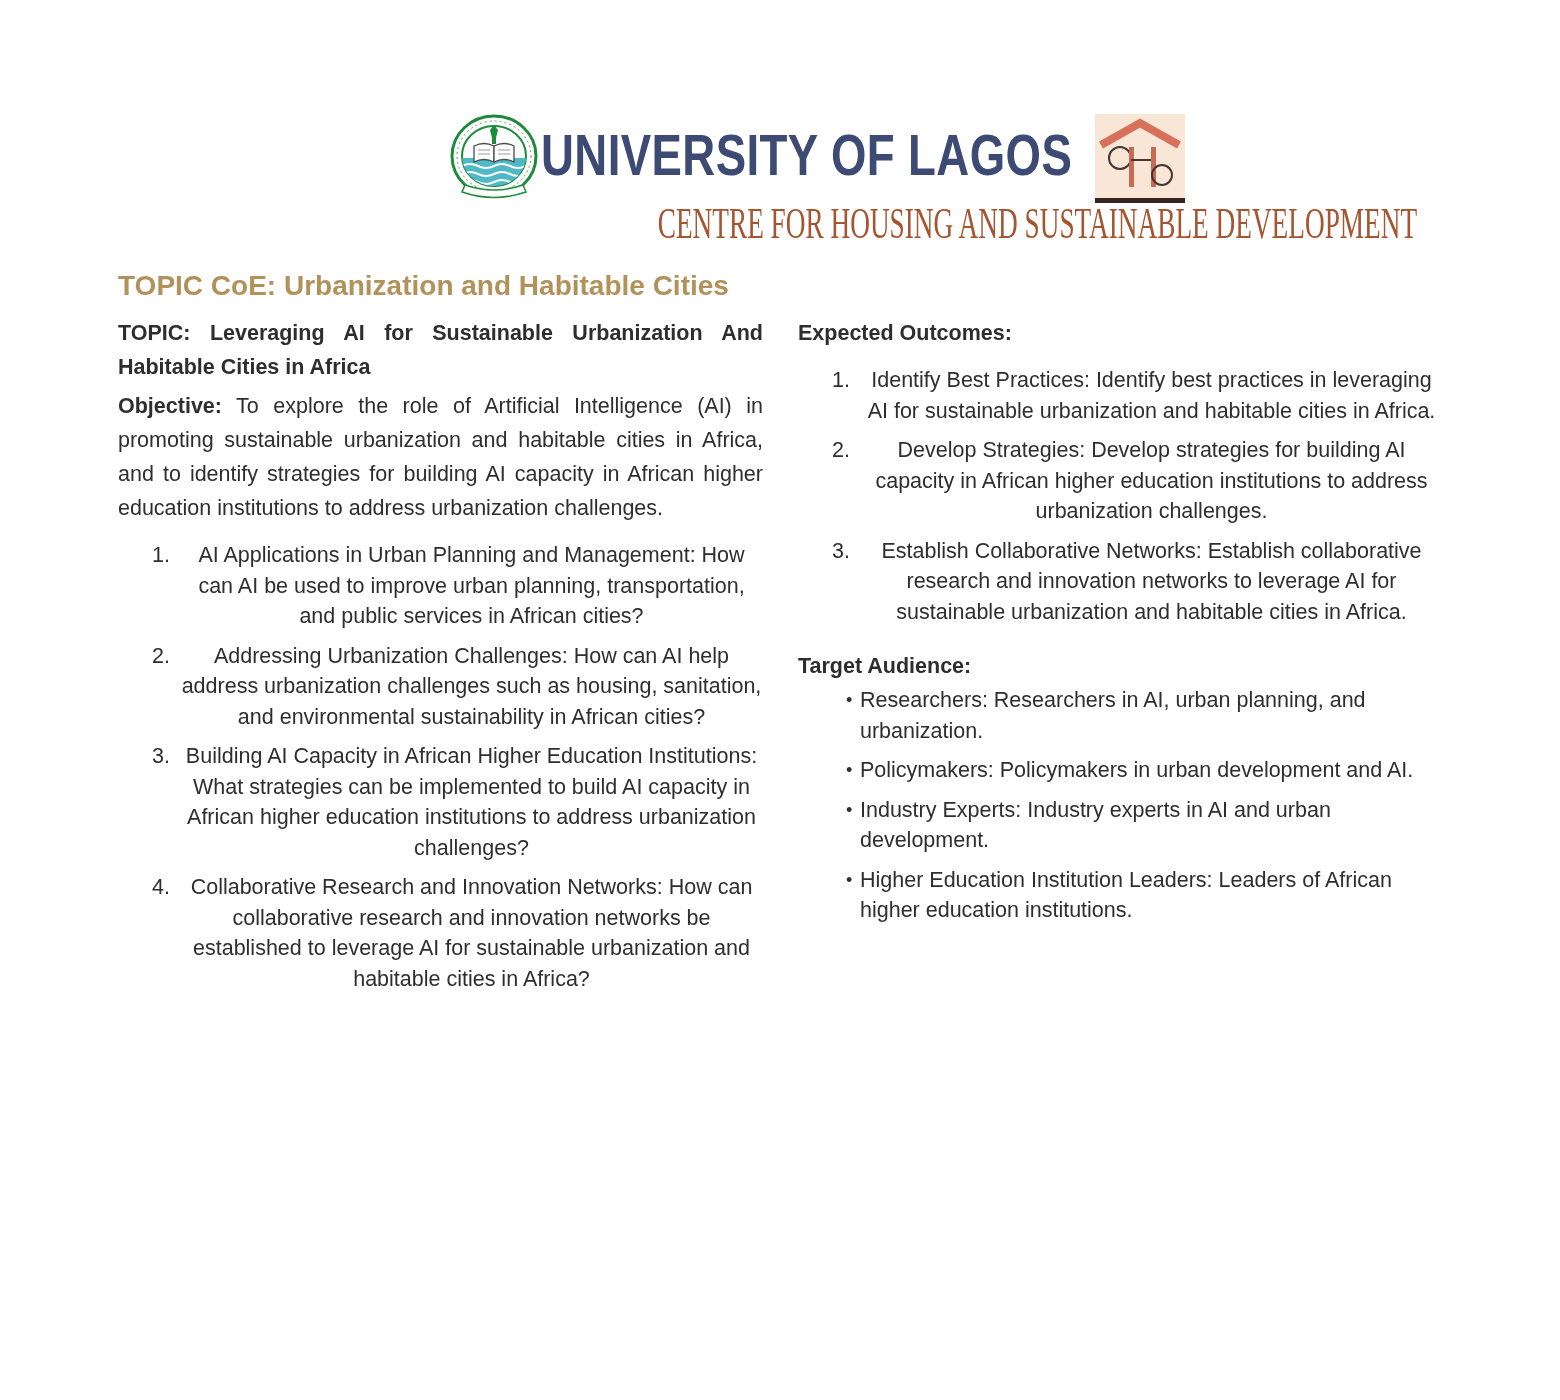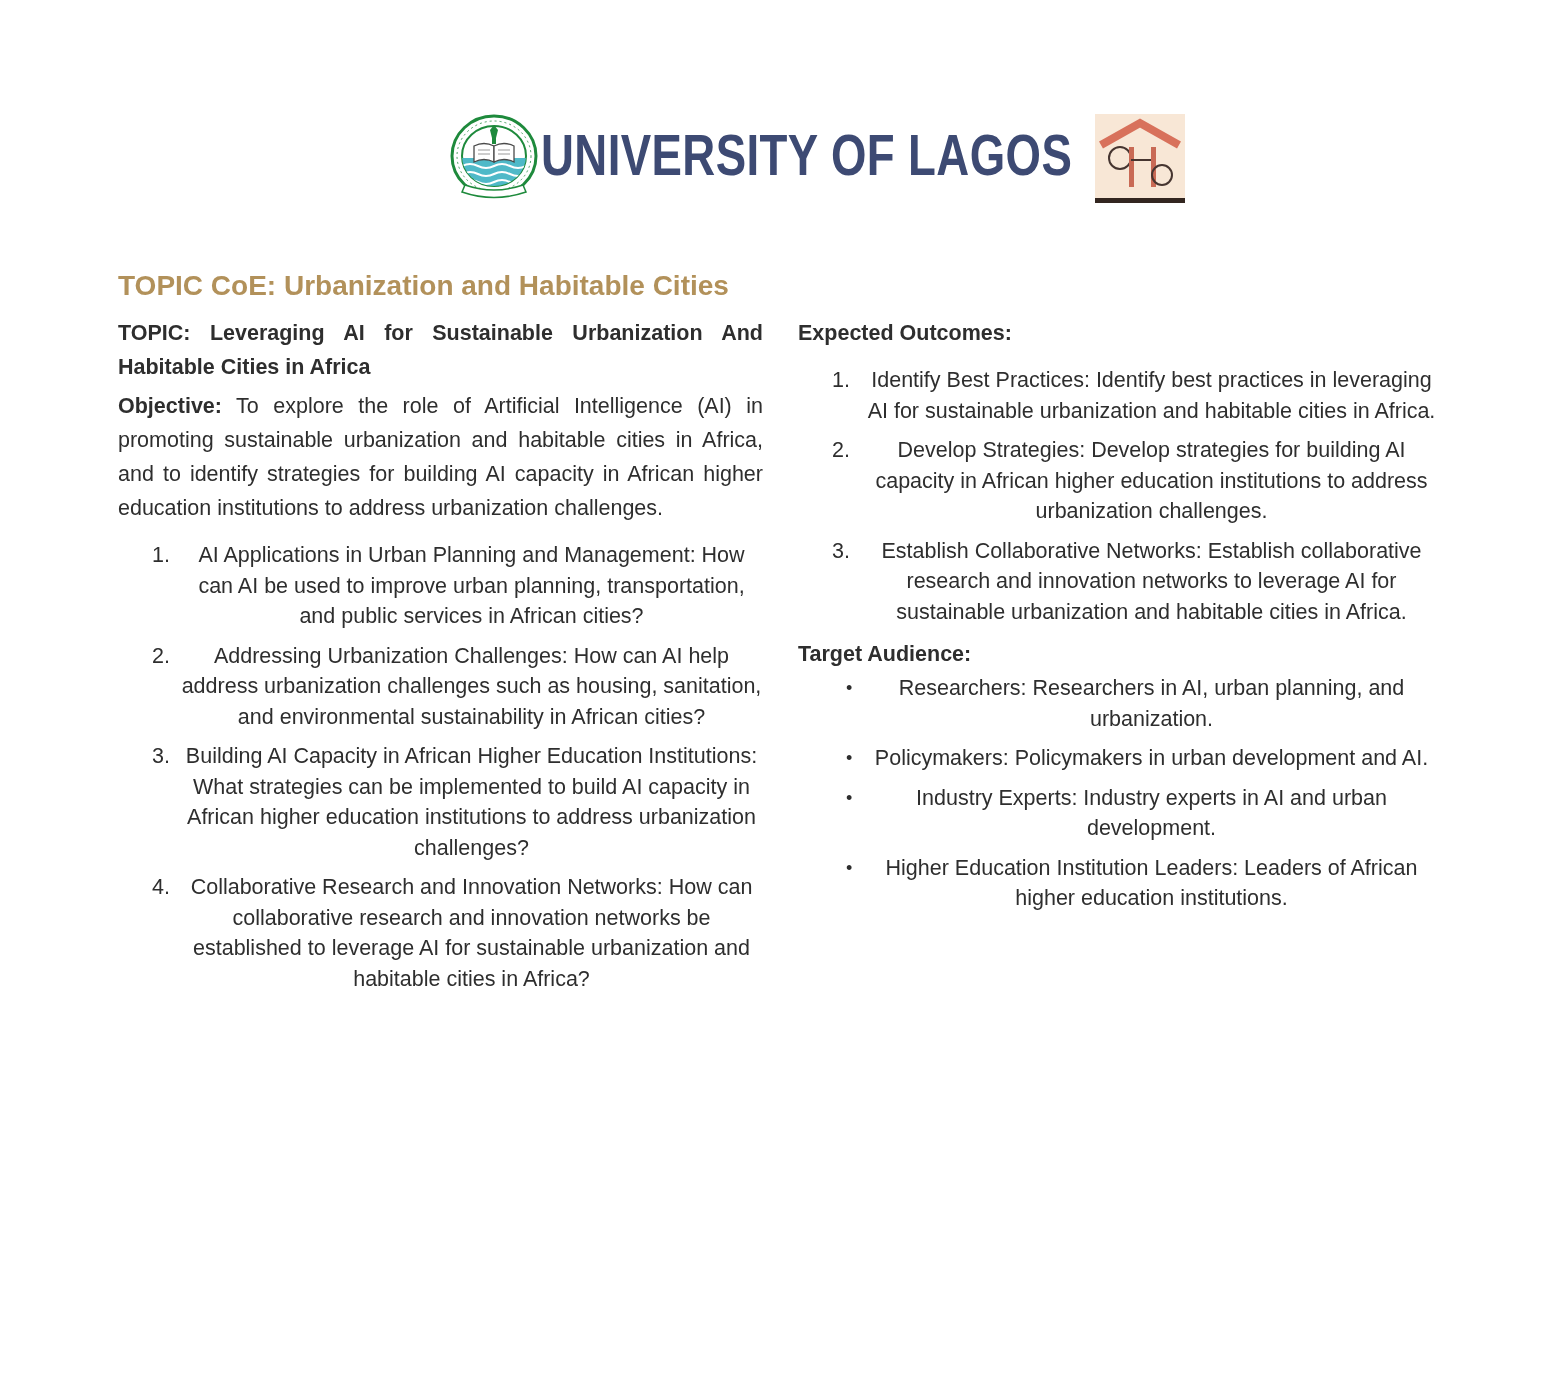--- a/index.html
+++ b/index.html
@@ -30,29 +30,29 @@
   }
   
   .col-left  { position:absolute; left:118px; top:316px; width:645px; }
   .col-right { position:absolute; left:798px; top:316px; width:645px; }
   .para { font-size:21.5px; line-height:34px; text-align:justify; text-align-last:left; }
   .topic { font-weight:bold; }
   .objective { margin-top:5px; }
   .obj-label { font-weight:bold; }
   .sub-heading { font-size:21.5px; font-weight:bold; line-height:34px; }
   .mt-after-para { margin-top:8px; }
-  .mt-after-list { margin-top:10px; }
+  .mt-after-list { margin-top:22px; }
   .num-list { margin-top:15px; }
   .num-item { display:flex; font-size:21.5px; line-height:30.5px; margin-bottom:9px; }
   .num-item .num { flex:none; width:28px; margin-left:34px; }
   .num-item .itxt { flex:1;text-align:center; }
   .bullet-list { margin-top:2px; }
   .bullet-item { display:flex; font-size:21.5px; line-height:30.5px; margin-bottom:9px; }
   .bullet-item .bullet { flex:none; width:14px; margin-left:48px; font-size:18px; }
-  .bullet-item .itxt { flex:1;text-align:center; }
+  .bullet-item .itxt { flex:1; }
   
   .footer-rule { position:absolute; left:0; top:1337px; width:118px; height:2px; background:#2e2e2e; }
   .footer-tick { position:absolute; left:117px; top:1321px; width:2px; height:34px; background:#2e2e2e; }
   .page-number { position:absolute; left:142px; top:1356px; font-size:31px; color:#3c3c3c; letter-spacing:2px; }
   .footer-text { position:absolute; left:230px; top:1312px; }
   .ft-title { font-size:18px; font-weight:bold; color:#1c1c1c; line-height:25px; }
   .ft-sub { font-size:18px; color:#2e2e2e; line-height:25px; }
 </style>
 </head>
 <body>
@@ -95,20 +95,23 @@
       <path d="M7,31 L46,9 L85,31" fill="none" stroke="#D8715B" stroke-width="8" stroke-linejoin="miter"></path>
       <circle cx="26" cy="44" r="11" fill="none" stroke="#463530" stroke-width="2"></circle>
       <rect x="35" y="33" width="5" height="40" fill="#C96A55"></rect>
       <line x1="37" y1="46" x2="61" y2="46" stroke="#463530" stroke-width="2"></line>
       <rect x="57" y="33" width="5" height="40" fill="#C96A55"></rect>
       <circle cx="68" cy="61" r="10" fill="none" stroke="#463530" stroke-width="2"></circle>
       <rect x="1" y="84" width="90" height="5" fill="#332620"></rect>
     </svg>
   </div>
 
+  <div class="centre-line">
+    <span>CENTRE FOR HOUSING AND SUSTAINABLE DEVELOPMENT</span>
+  </div>
 
   <div class="section-title">TOPIC CoE: Urbanization and Habitable Cities</div>
 
   <div class="col-left">
     <div class="para topic">TOPIC: Leveraging AI for Sustainable Urbanization And Habitable Cities in Africa</div>
 
     <div class="para objective"><span class="obj-label">Objective:</span><span> To explore the role of Artificial Intelligence (AI) in promoting sustainable urbanization and habitable cities in Africa, and to identify strategies for building AI capacity in African higher education institutions to address urbanization challenges.</span></div>
 
 
     <div class="num-list">

